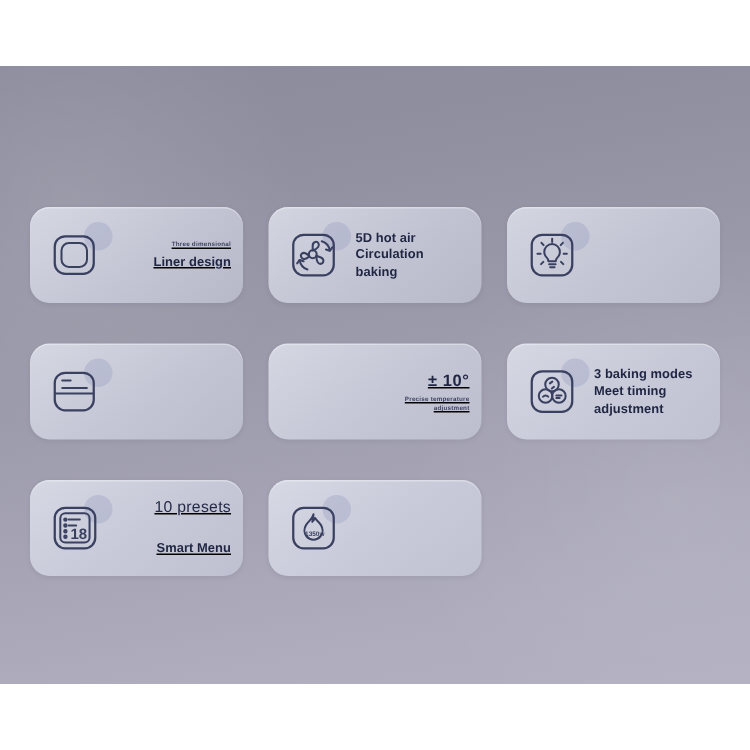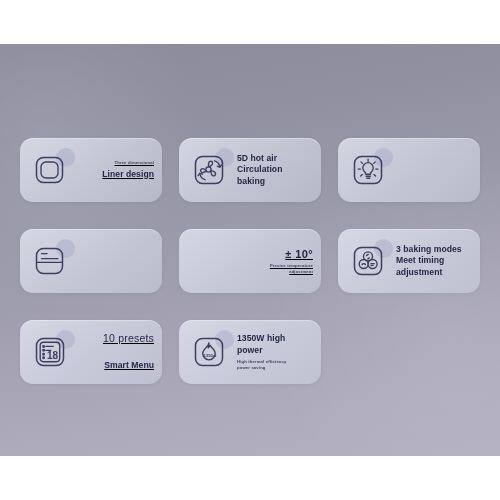--- a/index.html
+++ b/index.html
@@ -275,22 +275,17 @@
 
       <div class="card">
         <div class="icon-wrap">
           <div class="blob"></div>
           <svg viewBox="0 0 42 42">
             <rect class="frame" x="6.5" y="7.5" width="27" height="27" rx="7"></rect>
             <path d="M20 11.8c-0.6 3.2-3.2 4.5-4.9 7.1-1.5 2.3-1.6 5.4 0.2 7.6 1.3 1.6 3 2.3 4.7 2.3s3.4-0.7 4.7-2.3c1.8-2.2 1.7-5.3 0.2-7.6-1.2-1.8-2.8-2.9-3.8-4.6-0.4 1.1-1.1 1.9-1.9 2.6 0.4-1.6 0.7-3.3 0.8-5.1z"></path>
             <text x="14.4" y="26.2" font-size="4.3">1350w</text>
           </svg>
         </div>
-        <div class="txt">
-          <div class="strong" style="margin-bottom:3px">1350W high power</div>
-          <div class="tiny" style="margin-bottom:0">High thermal efficiency</div>
-          <div class="tiny" style="margin-bottom:0">power saving</div>
-        </div>
       </div>
 
     </div>
   </div>
 </div>
 
 </body></html>

